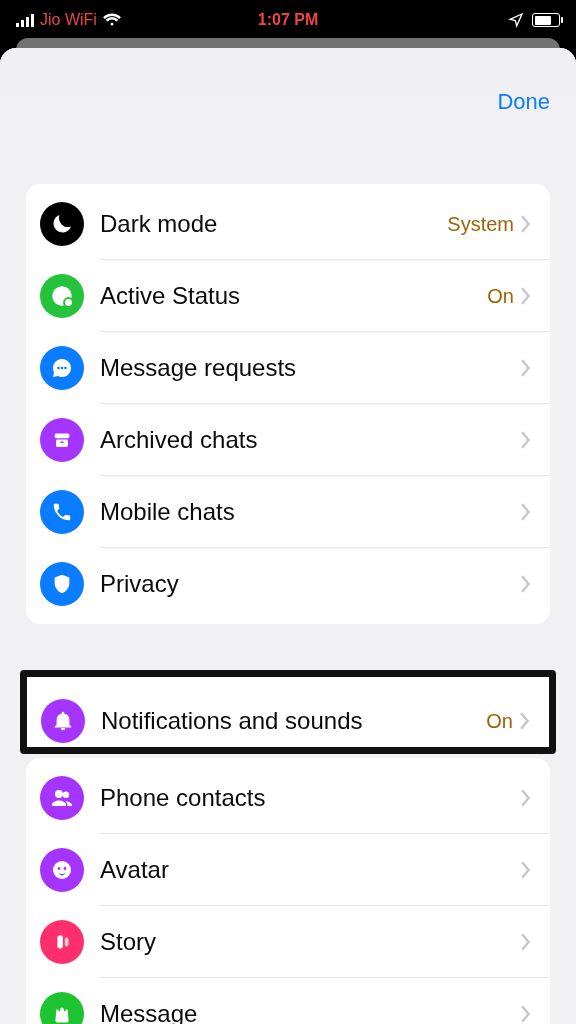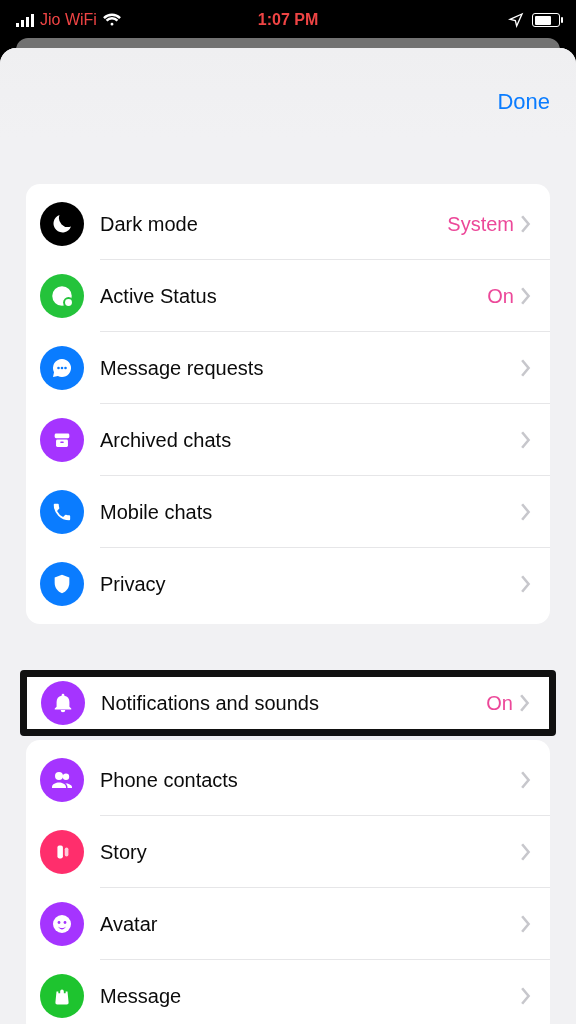--- a/index.html
+++ b/index.html
@@ -28,28 +28,28 @@
     .sheet { position:absolute; left:0; right:0; top:48px; bottom:0; background:#f1f1f3; border-radius:16px 16px 0 0; overflow:hidden; }
 
     .sheet-header { height:90px; display:flex; align-items:center; justify-content:flex-end; padding:0 26px; background:linear-gradient(#efeff1,#f1f1f3); }
     .done-btn { color:#0a7cff; font-size:22px; font-weight:400; background:none; border:none; cursor:pointer;margin-top:17px; }
 
     .content { padding:0 26px 40px; }
     .group { background:#fff; border-radius:14px; padding:4px 0; margin-top:46px; box-shadow:0 0 0 rgba(0,0,0,0); }
 
     .row { display:flex; align-items:center; height:72px; padding:0 0 0 14px; cursor:pointer; position:relative; }
     .row .icon-wrap { width:44px; height:44px; border-radius:50%; display:flex; align-items:center; justify-content:center; flex-shrink:0; }
-    .row .label { flex:1; font-size:20px; color:#0b0b0b; padding-left:16px; }
-    .row .value { color:#ec4899; font-size:20px; padding-right:6px; }
+    .row .label { flex:1; font-size:24px; color:#0b0b0b; padding-left:16px; }
+    .row .value { color:#a16207; font-size:20px; padding-right:6px; }
     .row .chev { color:#c7c7cc; padding-right:18px; display:flex; align-items:center; }
     .row .divider { position:absolute; left:74px; right:0; bottom:0; height:1px; background:#e6e6e8; }
     .row:last-child .divider { display:none; }
 
     .highlight-box { border:7px solid #111; border-radius:4px; margin:46px -6px -2px -6px; background:#fff; }
-    .highlight-box .row { height:52px; }
+    .highlight-box .row { height:52px;margin-top:18px; }
     .group.second { margin-top:6px; }
 
     
     .bg-black{background:#000;}
     .bg-green{background:#24c33b;}
     .bg-blue{background:#0a7cff;}
     .bg-purple{background:#a534ff;}
     .bg-pink{background:#ff2e6c;}
     .bg-lime{background:#1ec42f;}
     .ic{display:flex;align-items:center;justify-content:center;}
@@ -230,54 +230,54 @@
           <div class="label">Phone contacts</div>
           <div class="chev">
               <svg width="12" height="18" viewBox="0 0 8 14">
                 <path fill="none" stroke="#c7c7cc" stroke-width="2" d="M1 1l5 6-5 6"></path>
               </svg>
             </div>
           <div class="divider"></div>
         </div>
 
         <div class="row">
-          <div class="icon-wrap bg-pink ic">
-            <svg width="22" height="22" viewBox="0 0 24 24">
-                <rect x="7" y="5" width="6" height="14" rx="2" fill="#fff"></rect>
-                <rect x="15" y="7" width="4" height="10" rx="2" fill="#fff" opacity=".75"></rect>
-              </svg>
-          </div>
-          <div class="label">Story</div>
-          <div class="chev">
-              <svg width="12" height="18" viewBox="0 0 8 14">
-                <path fill="none" stroke="#c7c7cc" stroke-width="2" d="M1 1l5 6-5 6"></path>
-              </svg>
-            </div>
-          <div class="divider"></div>
-        </div>
-
-        <div class="row">
           <div class="icon-wrap bg-purple ic">
             <svg width="24" height="24" viewBox="0 0 24 24">
                 <circle cx="12" cy="12" r="9" fill="#fff"></circle>
                 <circle cx="9" cy="10.5" r="1.4" fill="#a534ff"></circle>
                 <circle cx="15" cy="10.5" r="1.4" fill="#a534ff"></circle>
                 <path fill="#a534ff" d="M8 14.5c1 2 3 3 4 3s3-1 4-3c-1.2 1-2.7 1.5-4 1.5s-2.8-.5-4-1.5z"></path>
               </svg>
           </div>
           <div class="label">Avatar</div>
           <div class="chev">
               <svg width="12" height="18" viewBox="0 0 8 14">
                 <path fill="none" stroke="#c7c7cc" stroke-width="2" d="M1 1l5 6-5 6"></path>
               </svg>
             </div>
           <div class="divider"></div>
         </div>
 
         <div class="row">
+          <div class="icon-wrap bg-pink ic">
+            <svg width="22" height="22" viewBox="0 0 24 24">
+                <rect x="7" y="5" width="6" height="14" rx="2" fill="#fff"></rect>
+                <rect x="15" y="7" width="4" height="10" rx="2" fill="#fff" opacity=".75"></rect>
+              </svg>
+          </div>
+          <div class="label">Story</div>
+          <div class="chev">
+              <svg width="12" height="18" viewBox="0 0 8 14">
+                <path fill="none" stroke="#c7c7cc" stroke-width="2" d="M1 1l5 6-5 6"></path>
+              </svg>
+            </div>
+          <div class="divider"></div>
+        </div>
+
+        <div class="row">
           <div class="icon-wrap bg-lime ic">
             <svg width="22" height="22" viewBox="0 0 24 24">
                 <path fill="#fff" d="M6 7h12l1.2 12a2 2 0 0 1-2 2.2H6.8a2 2 0 0 1-2-2.2zM9 7a3 3 0 0 1 6 0"></path>
                 <path fill="none" stroke="#1ec42f" stroke-width="2" d="M9 9V7a3 3 0 0 1 6 0v2"></path>
               </svg>
           </div>
           <div class="label">Message</div>
           <div class="chev">
               <svg width="12" height="18" viewBox="0 0 8 14">
                 <path fill="none" stroke="#c7c7cc" stroke-width="2" d="M1 1l5 6-5 6"></path>

